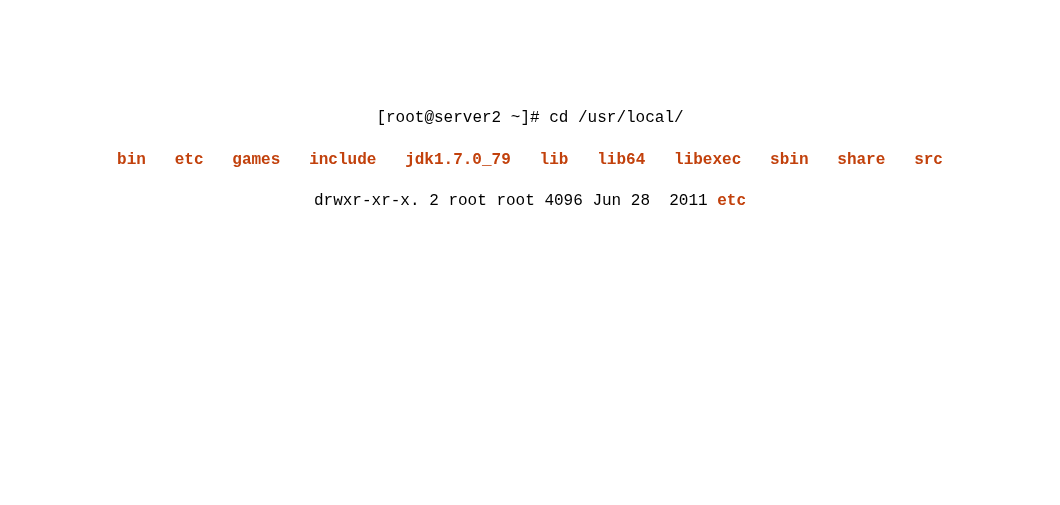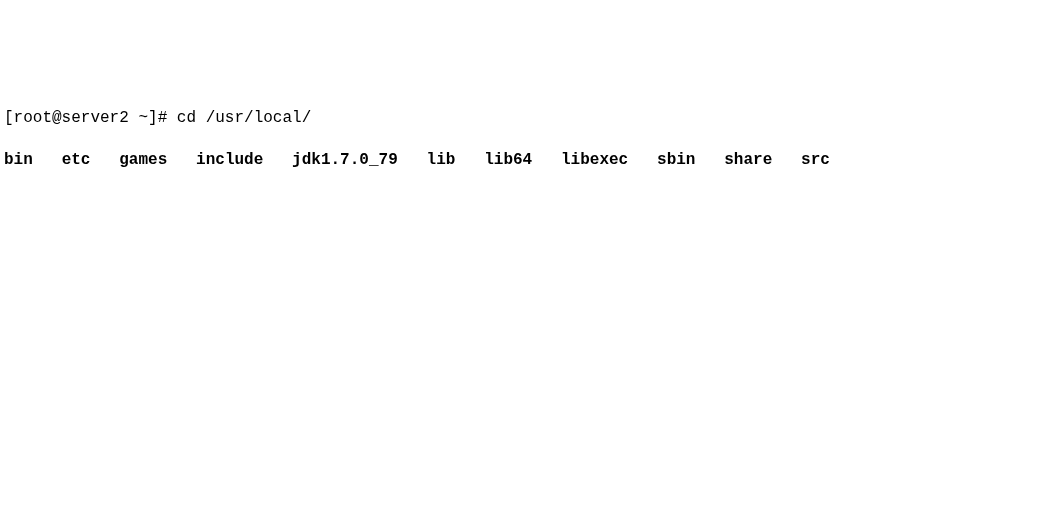--- a/index.html
+++ b/index.html
@@ -12,35 +12,37 @@
       font-family: "Courier New", Courier, monospace;
       font-size: 16px;
       line-height: 1.3;
       color: #000000;
       padding: 4px;
       white-space: pre;
       overflow: hidden;
       width: 1060px;
     }
     .blue {
-      color: #000000;
+      color: #c2410c;
       font-weight: bold;
     }
     .line {
       display: block;
+      text-align: center;
     }
   </style>
 </head>
 <body>
 
 
 
 <div>
 <span class="line"><span>[root@server2 ~]# </span><span>cd /usr/local/</span></span>
 <span class="line"><span class="blue">bin</span><span>   </span><span class="blue">etc</span><span>   </span><span class="blue">games</span><span>   </span><span class="blue">include</span><span>   </span><span class="blue">jdk1.7.0_79</span><span>   </span><span class="blue">lib</span><span>   </span><span class="blue">lib64</span><span>   </span><span class="blue">libexec</span><span>   </span><span class="blue">sbin</span><span>   </span><span class="blue">share</span><span>   </span><span class="blue">src</span></span>
+<span class="line"><span>drwxr-xr-x. 2 root root 4096 Jun 28  2011 </span><span class="blue">etc</span></span>
 
 
 
 
 
 
 
 
 
 

